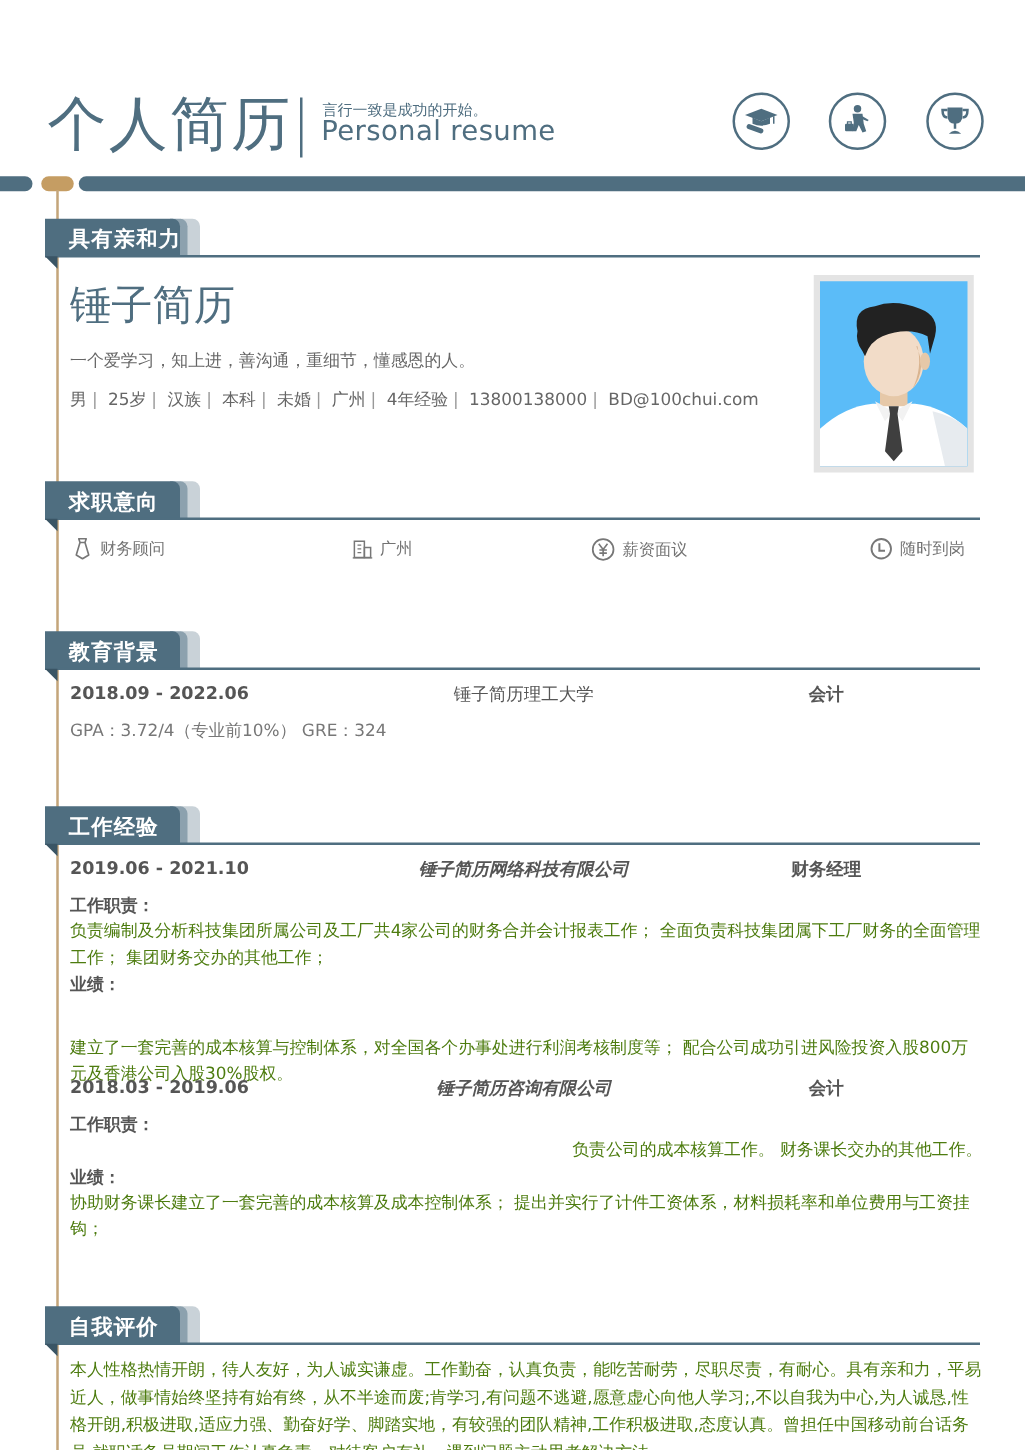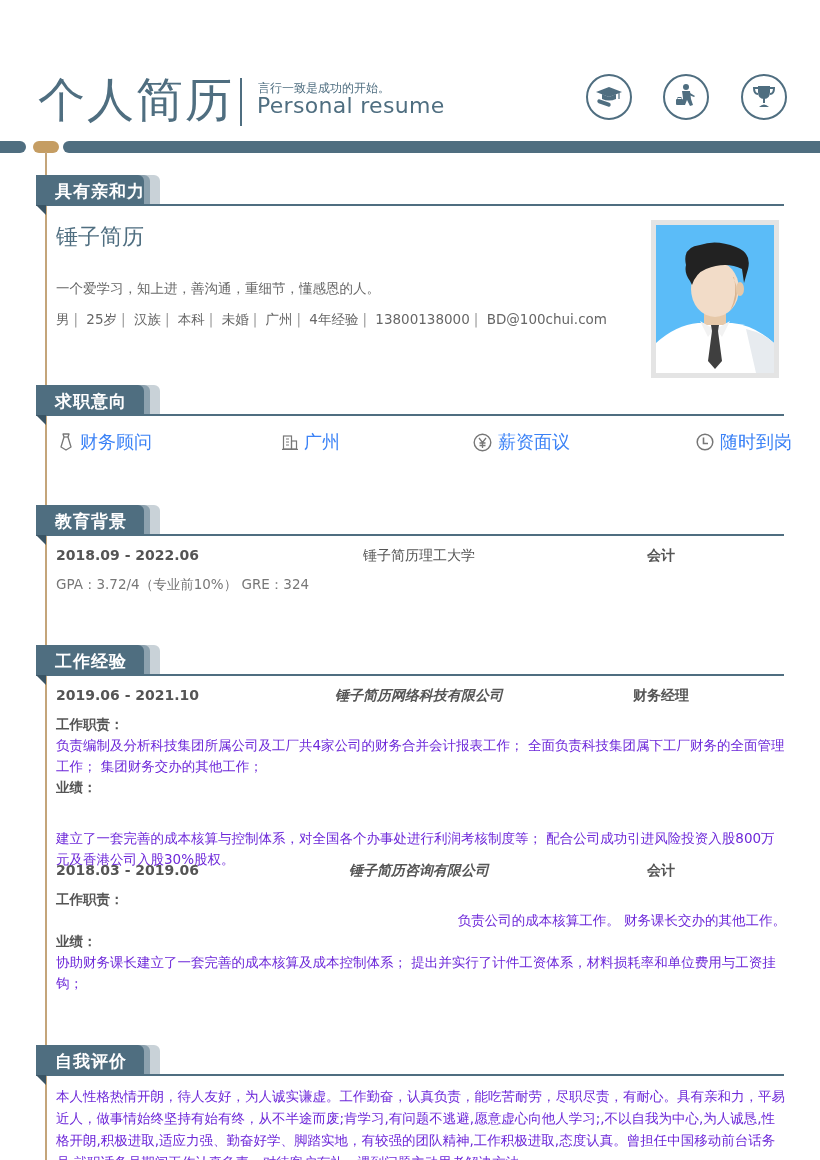--- a/index.html
+++ b/index.html
@@ -22,40 +22,40 @@
   
   .sec { left:36px; width:748px; height:40px; }
   .sec .tab-shadow2 { position:absolute; left:108px; top:0; width:16px; height:30px; background:#c9d2d8; border-radius:0 6px 0 0; }
   .sec .tab-shadow1 { position:absolute; left:100px; top:0; width:14px; height:30px; background:#8ca1ae; border-radius:0 6px 0 0; }
   .sec .tab { position:absolute; left:0; top:0; width:108px; height:30px; background:#4f6e80; border-radius:0 6px 0 0; }
   .sec .tab-label { position:absolute; left:19px; top:5px; font-size:17px; font-weight:bold; color:#ffffff; letter-spacing:1px; white-space:nowrap; }
   .sec .rule { position:absolute; left:0; top:29px; width:748px; height:2px; background:#4f6e80; }
   .sec .fold { position:absolute; left:0; top:30px; width:0; height:0; border-top:10px solid #3a5565; border-left:10px solid transparent; }
 
   
-  .name { left:56px; top:174px; font-size:22px; color:#4f6e80; white-space:nowrap;text-align:right; }
+  .name { left:56px; top:174px; font-size:33px; color:#4f6e80; white-space:nowrap;text-align:right; }
   .motto { left:56px; top:232px; font-size:13.5px; color:#666; white-space:nowrap; }
   .facts { left:56px; top:263px; font-size:13.5px; color:#666; white-space:nowrap; }
   .facts .sep { color:#999; margin:0 4px; }
 
   .photo { left:651px; top:172px; width:128px; height:158px; background:#e4e4e4; box-sizing:border-box; padding:5px; }
   .photo-inner { width:100%; height:100%; background:#5bbcf8; position:relative; overflow:hidden; }
 
   
-  .intent-item { top:382px; display:flex; align-items:center; font-size:18px; color:#3b82f6; white-space:nowrap; }
+  .intent-item { top:382px; display:flex; align-items:center; font-size:13px; color:#737373; white-space:nowrap; }
   .intent-item svg { margin-right:6px; }
 
   
   .row-date { font-size:14px; font-weight:bold; color:#555; white-space:nowrap; }
   .row-mid { font-size:14px; color:#555; white-space:nowrap; }
   .row-mid.bold { font-weight:bold;font-style:italic; }
   .row-right { font-size:14px; font-weight:bold; color:#555; white-space:nowrap; }
   .plain { font-size:13.5px; color:#777; white-space:nowrap; }
   .label-b { font-size:13.5px; font-weight:bold; color:#555; white-space:nowrap; }
-  .para { left:56px; width:730px; font-size:13.5px; line-height:21px; color:#6d28d9; }
+  .para { left:56px; width:730px; font-size:13.5px; line-height:21px; color:#4d7c0f; }
 </style>
 </head>
 <body>
 
 <div class="abs title-cn">个人简历</div>
 <div class="abs title-divider"></div>
 <div class="abs title-motto">言行一致是成功的开始。</div>
 <div class="abs title-en">Personal resume</div>
 
 <div class="abs hdr-icon" style="left:586px;">

